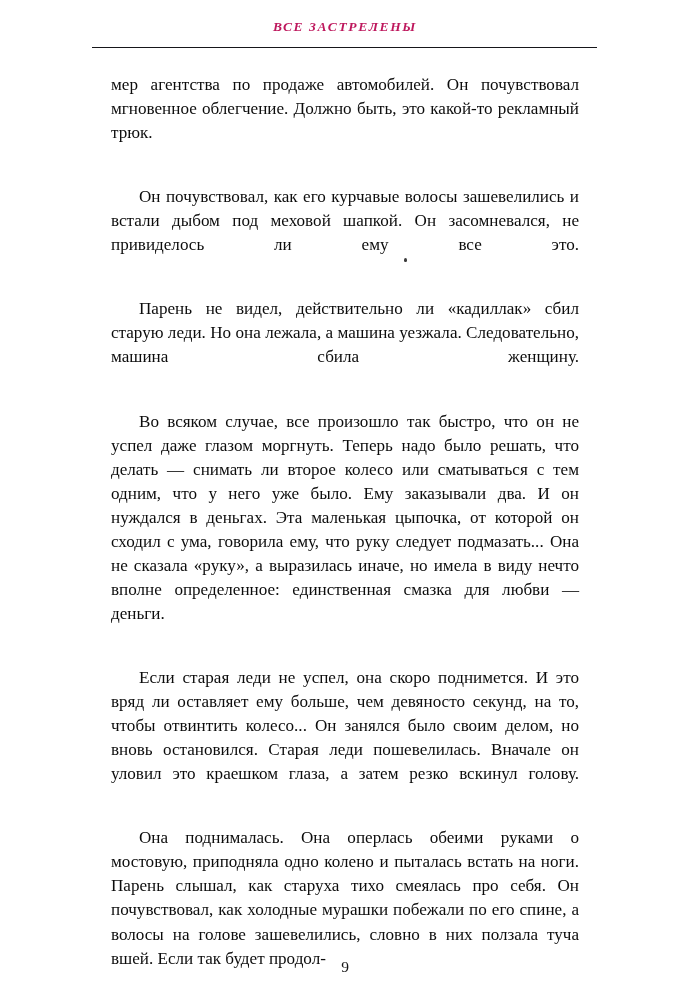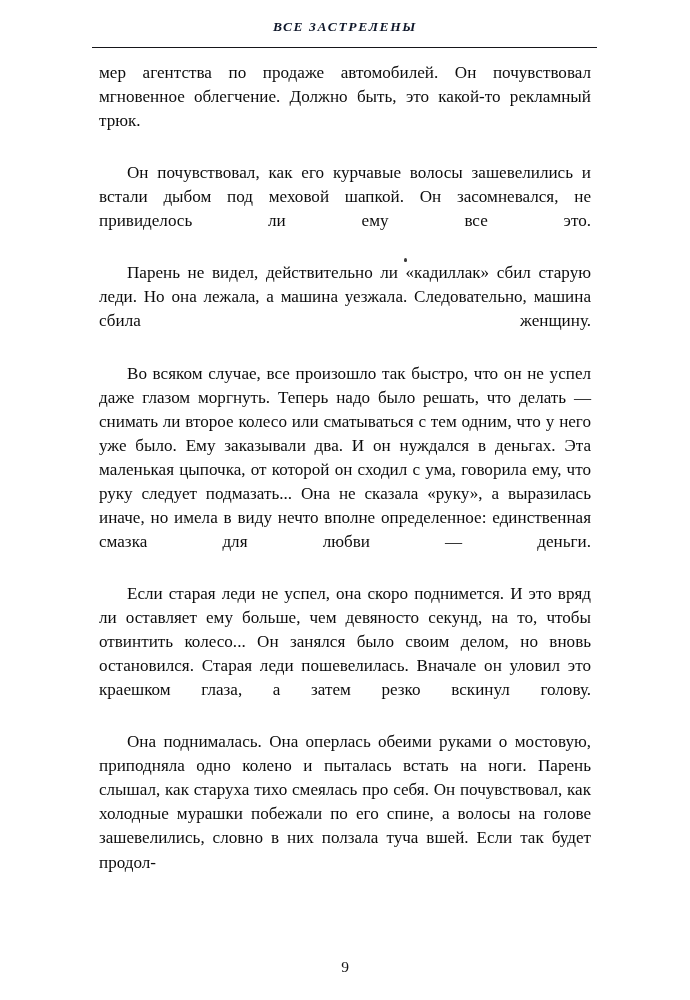--- a/index.html
+++ b/index.html
@@ -25,21 +25,21 @@
   .running-head {
     position: absolute;
     top: 19px;
     left: 95px;
     width: 500px;
     text-align: center;
     font-style: italic;
     font-weight: 700;
     font-size: 13.5px;
     letter-spacing: 1.6px;
-    color: #0f172a;
+    color: #be185d;
     white-space: nowrap;
   }
 
   .head-rule {
     position: absolute;
     top: 47px;
     left: 92px;
     width: 505px;
     height: 1px;
     background: #16161a;
@@ -52,21 +52,21 @@
     left: 95px;
     width: 500px;
     font-size: 17.1px;
     line-height: 24.05px;
     text-align: justify;
     text-justify: inter-word;
     color: #0c0c0c;
   }
 
   .textblock p {
-    margin: 4px;
+    margin: 16px;
     text-indent: 28px;
     
   }
 
   
   .textblock p.continued {
     text-indent: 0;
   }
 
   

